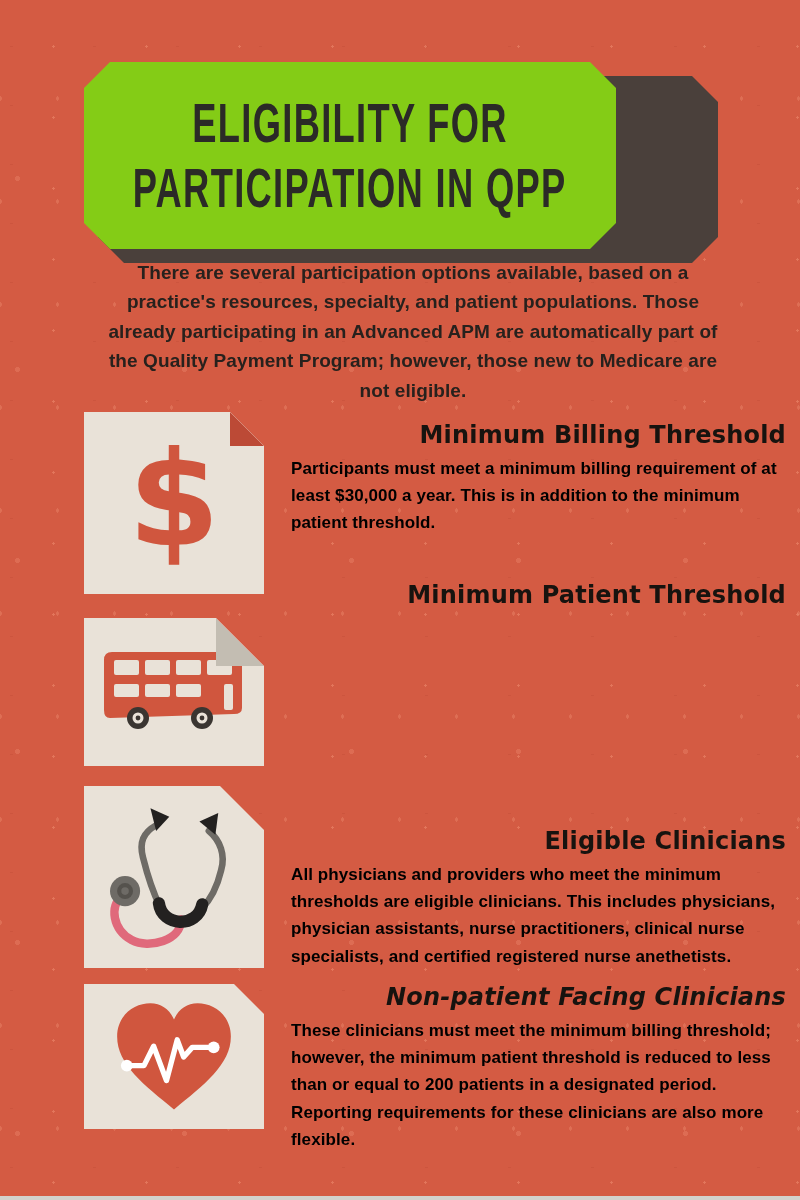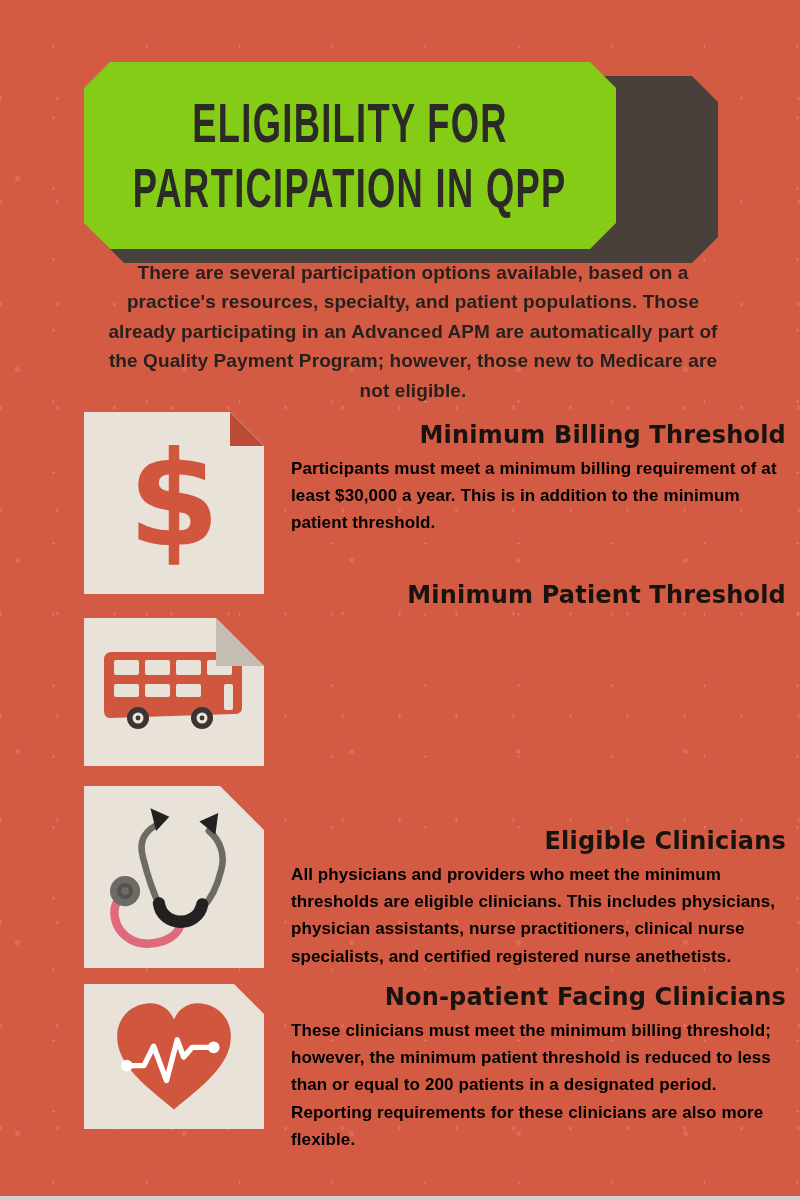--- a/index.html
+++ b/index.html
@@ -111,21 +111,21 @@
   }
   .sec-body{
     font-family:Liberation Sans, sans-serif;
     font-weight:600;
     font-size:17px;
     line-height:1.6;
     color:#000000;
     letter-spacing:.1px;
     margin:0;
   }
-  .t4 .sec-heading{padding-left:4px;}
+  .t4 .sec-heading{padding-left:4px;font-style:italic;}
 
   .bottom-strip{
     left:0;bottom:0;width:800px;height:4px;
     background:#d3d1cc;
   }
   svg{display:block;}
 </style>
 </head>
 <body>
 

